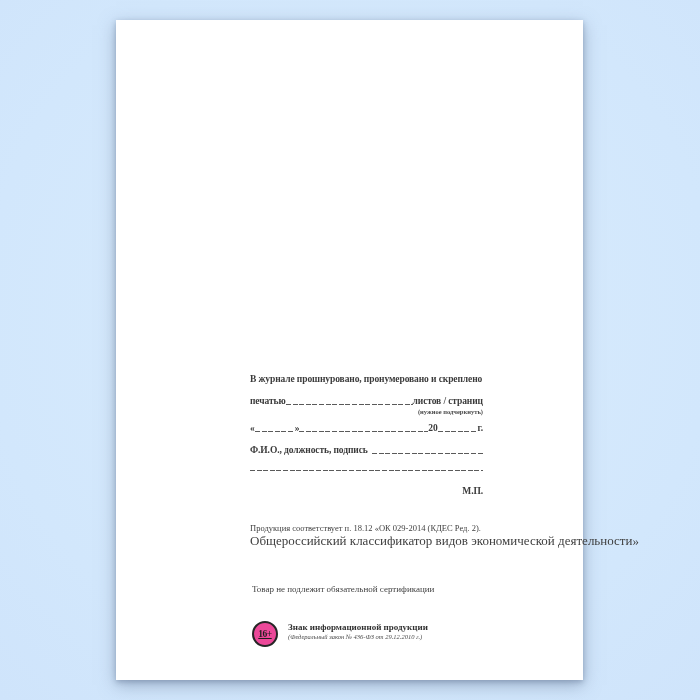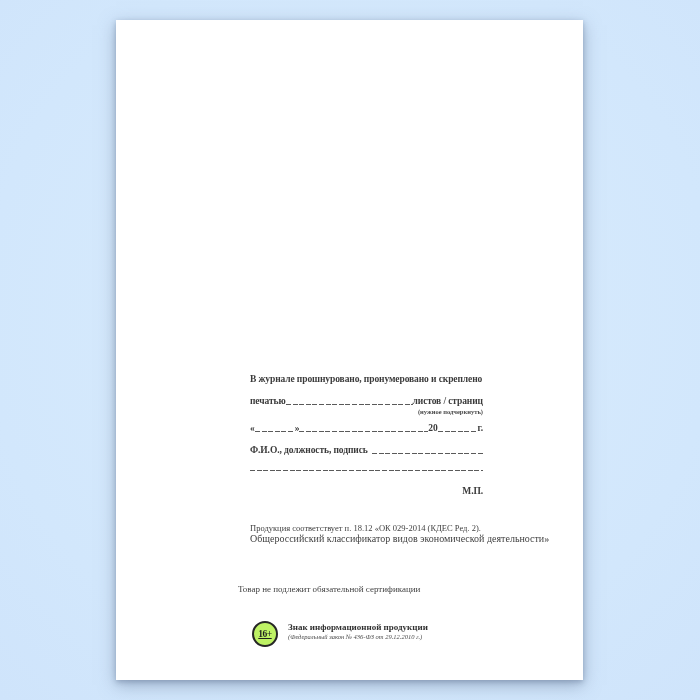--- a/index.html
+++ b/index.html
@@ -50,37 +50,37 @@
   }
   .note-small {
     font-size: 6.5px;
     font-weight: 700;
     color: #4a4a4a;
     text-align: right;
   }
   .mp { text-align: right; padding-right: 2px; }
 
   .t-reg  { font-size: 8.5px; color: #3f3f3f; }
-  .t-reg2 { font-size: 10px;   color: #3f3f3f; }
+  .t-reg2 { font-size: 13px;   color: #3f3f3f; }
   .t-ital { font-size: 8.5px; font-style: italic; color: #3f3f3f; }
   .t-cert { font-size: 9px;   color: #3f3f3f; }
 
   .badge16 {
     width: 22px;
     height: 22px;
     border: 2px solid #262626;
     border-radius: 50%;
     display: flex;
     align-items: center;
     justify-content: center;
     font-weight: 700;
     font-size: 9.5px;
     letter-spacing: -0.5px;
     color: #1f1f1f;
-    background: #bef264;
+    background: #ec4899;
     box-sizing: content-box;
     text-decoration: underline;
   }
   .znak-title { font-size: 9px; font-weight: 700; color: #333; }
   .znak-law   { font-size: 6.5px; font-style: italic; color: #4a4a4a; margin-top: 1px; }
 </style>
 </head>
 <body>
 
 <div class="scene">
@@ -111,21 +111,21 @@
       <span class="fill" style="margin-left:4px;"></span>
     </div>
 
     <div class="abs line-full" style="left:134px; top:450px;"></div>
 
     <div class="abs content-col t-bold mp" style="top:466px;">М.П.</div>
 
     <div class="abs content-col t-reg" style="top:503px;">Продукция соответствует п. 18.12 «ОК 029-2014 (КДЕС Ред. 2).</div>
     <div class="abs content-col t-reg2" style="top:513px;">Общероссийский классификатор видов экономической деятельности»</div>
 
-    <div class="abs content-col t-cert" style="top:564px; left:122px;">Товар не подлежит обязательной сертификации</div>
+    <div class="abs content-col t-cert" style="top:564px; left:136px;">Товар не подлежит обязательной сертификации</div>
 
     <div class="abs" style="left:136px; top:601px;">
       <div style="display:flex; align-items:flex-start;">
         <div class="badge16">16+</div>
         <div style="margin-left:10px; margin-top:1px;">
           <div class="znak-title">Знак информационной продукции</div>
           <div class="znak-law">(Федеральный закон № 436-ФЗ от 29.12.2010 г.)</div>
         </div>
       </div>
     </div>

